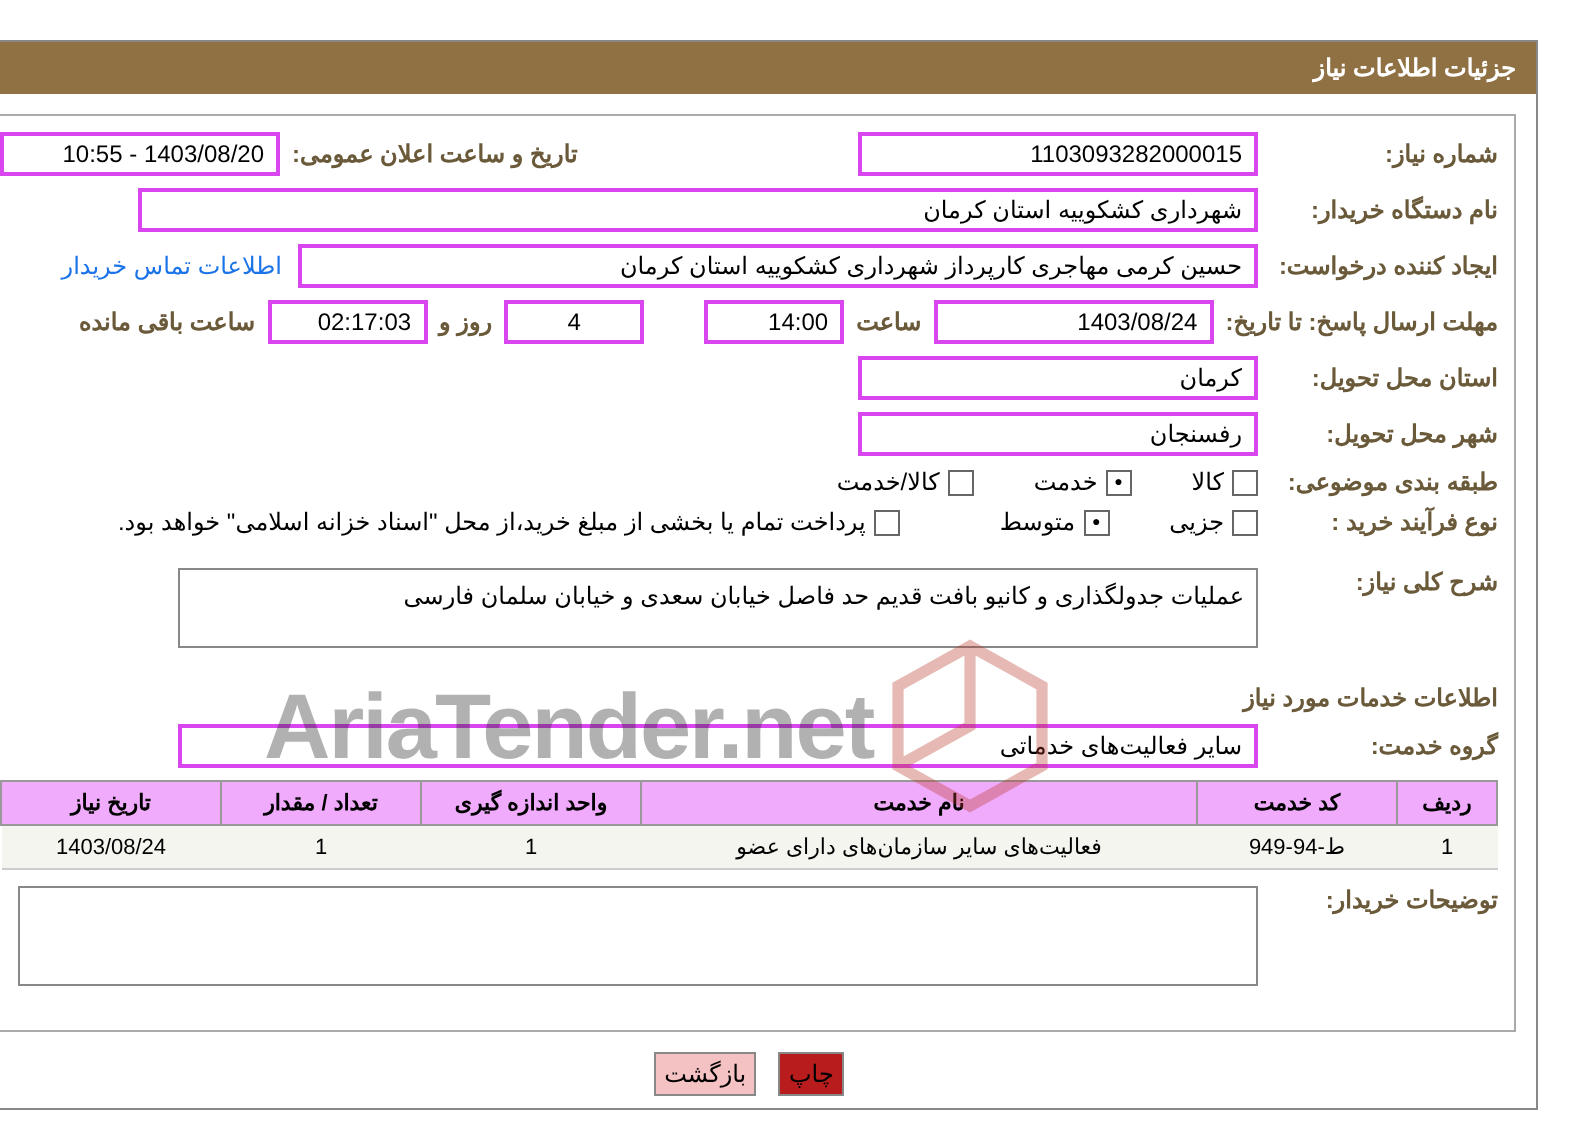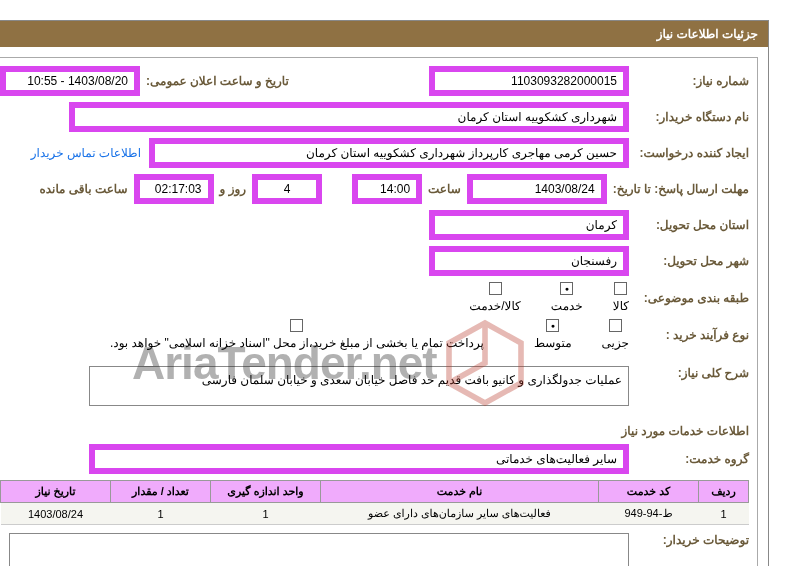--- a/index.html
+++ b/index.html
@@ -36,21 +36,21 @@
     flex-wrap: wrap;
   }
   .label {
     color: #6a5a3a;
     font-weight: bold;
     min-width: 120px;
     text-align: right;
     padding-left: 6px;
   }
   .field {
-    border: 6px solid #d946ef;
+    border: 2px solid #d946ef;
     background: #fff;
     padding: 2px 6px;
     min-height: 20px;
     display: flex;
     align-items: center;
     direction: rtl;
   }
   .field-short { width: 140px; }
   .field-medium { width: 200px; }
   .field-xlong { width: 480px; }
@@ -59,21 +59,20 @@
   .link {
     color: #1a73e8;
     cursor: pointer;
     margin-right: 8px;
   }
   .check-group {
     display: flex;
     align-items: center;
     gap: 4px;
     margin-left: 30px;
-    flex-direction: column;
   }
   .checkbox {
     width: 13px; height: 13px;
     border: 1px solid #666;
     background: #fff;
     display: inline-flex;
     align-items: center; justify-content: center;
     font-size: 11px;
     line-height: 1;
   }

